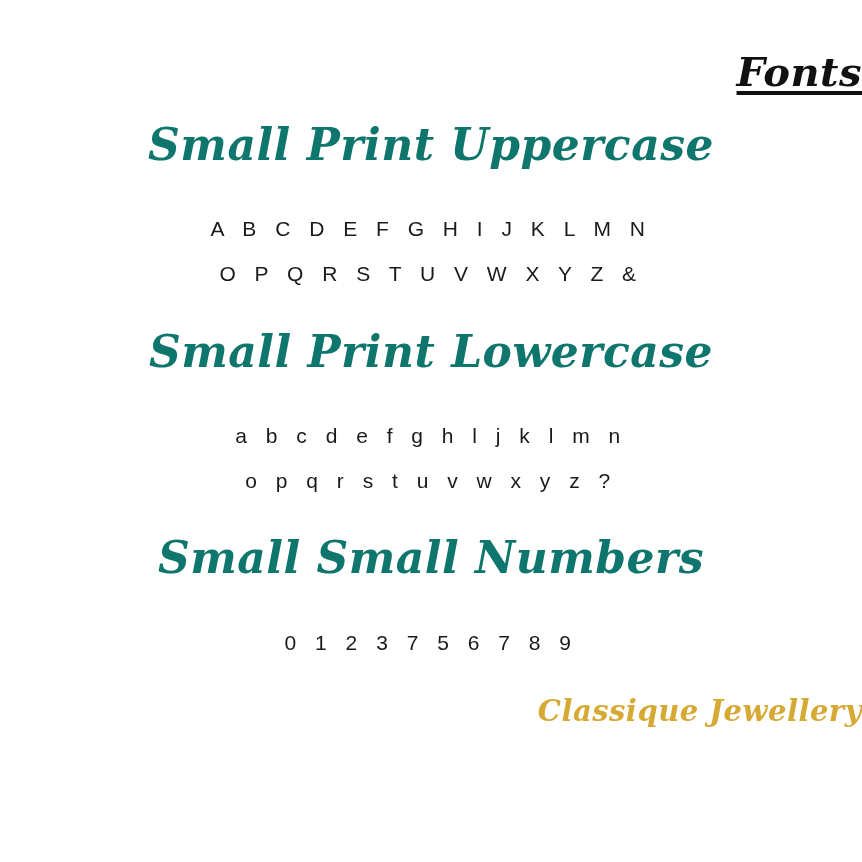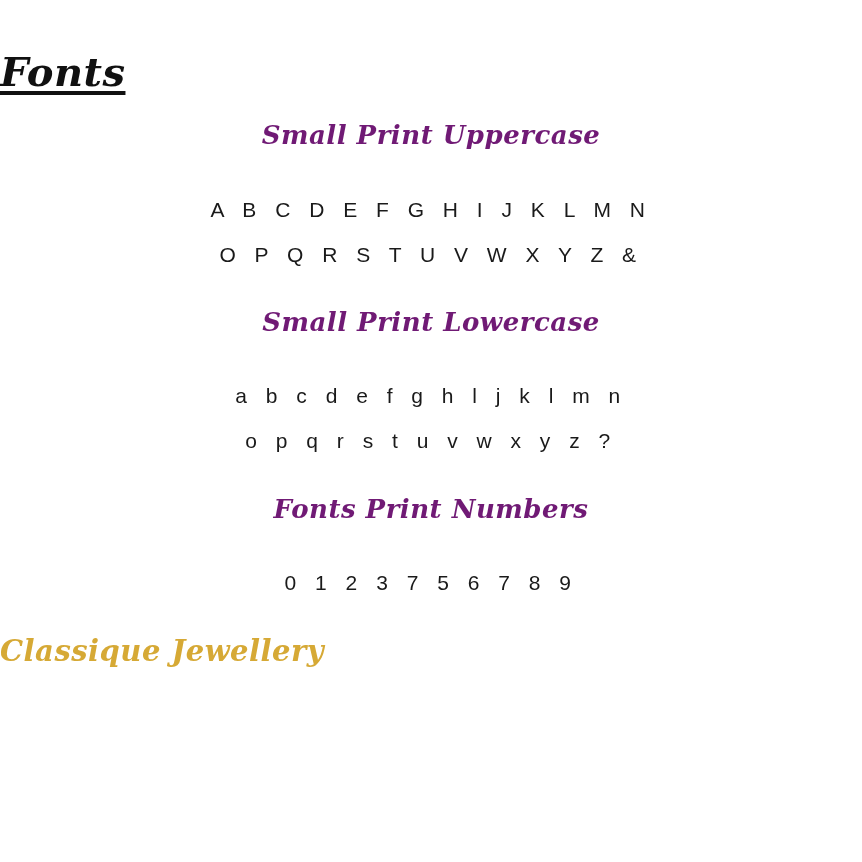--- a/index.html
+++ b/index.html
@@ -12,41 +12,41 @@
     background: #ffffff;
     font-family: "Liberation Serif", serif;
     overflow: hidden;
   }
   .page {
     width: 862px;
     height: 862px;
     position: relative;
     display: flex;
     flex-direction: column;
-    align-items: flex-start;
+    align-items: flex-end;
     box-sizing: border-box;
     padding-top: 48px;
   }
   .title {
     font-family: "DejaVu Serif", serif;
     font-style: italic;
     font-weight: bold;
     font-size: 40px;
     color: #111111;
     text-decoration: underline;
     text-underline-offset: 5px;
     letter-spacing: 0.5px;
     margin-bottom: 26px;
   }
   .section-heading {
     font-family: "DejaVu Serif", serif;
     font-style: italic;
     font-weight: bold;
-    font-size: 26px;
-    color: #701a75;
+    font-size: 44px;
+    color: #0f766e;
     letter-spacing: 0.5px;
     text-align: center;
     line-height: 1.1;
   }
   .glyph-line {
     font-family: "Liberation Sans", sans-serif;
     font-size: 21px;
     color: #1a1a1a;
     letter-spacing: 6.5px;
     text-align: center;
@@ -94,21 +94,21 @@
     <div class="section-heading">Small Print Lowercase</div>
     <div class="gap-heading-to-glyphs"></div>
     <div class="glyph-line">a b c d e f g h l j k l m n</div>
     <div class="gap-between-glyph-lines"></div>
     <div class="glyph-line">o p q r s t u v w x y z ?</div>
   </div>
 
   <div class="gap-block"></div>
 
   <div class="block">
-    <div class="section-heading">Fonts Print Numbers</div>
+    <div class="section-heading">Small Small Numbers</div>
     <div class="gap-heading-to-glyphs"></div>
     <div class="glyph-line">0 1 2 3 7 5 6 7 8 9</div>
   </div>
 
   <div class="gap-block-small"></div>
 
   <div class="brand">Classique Jewellery</div>
 
 </div>
 

